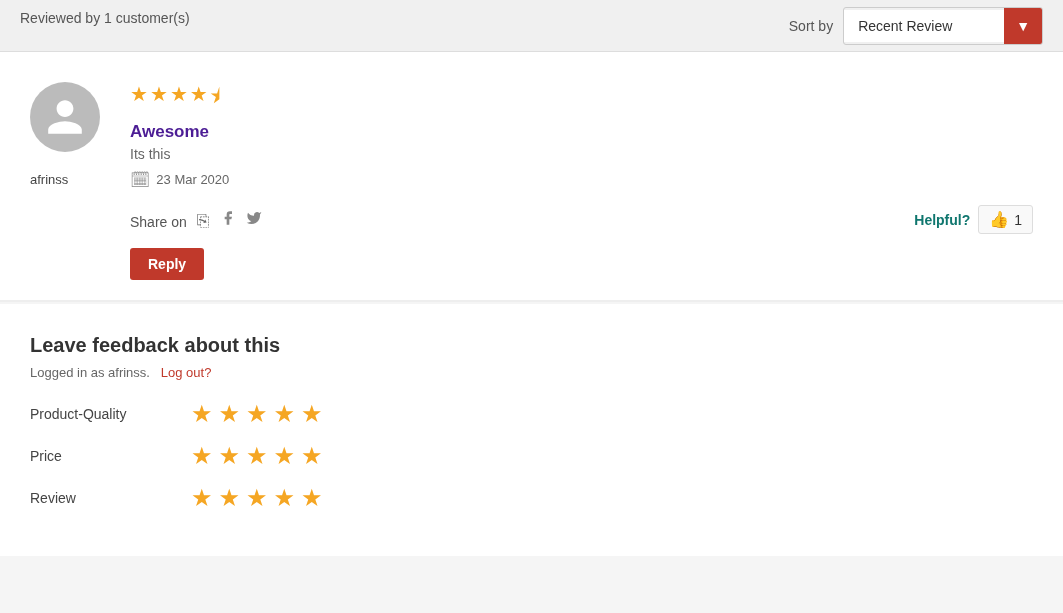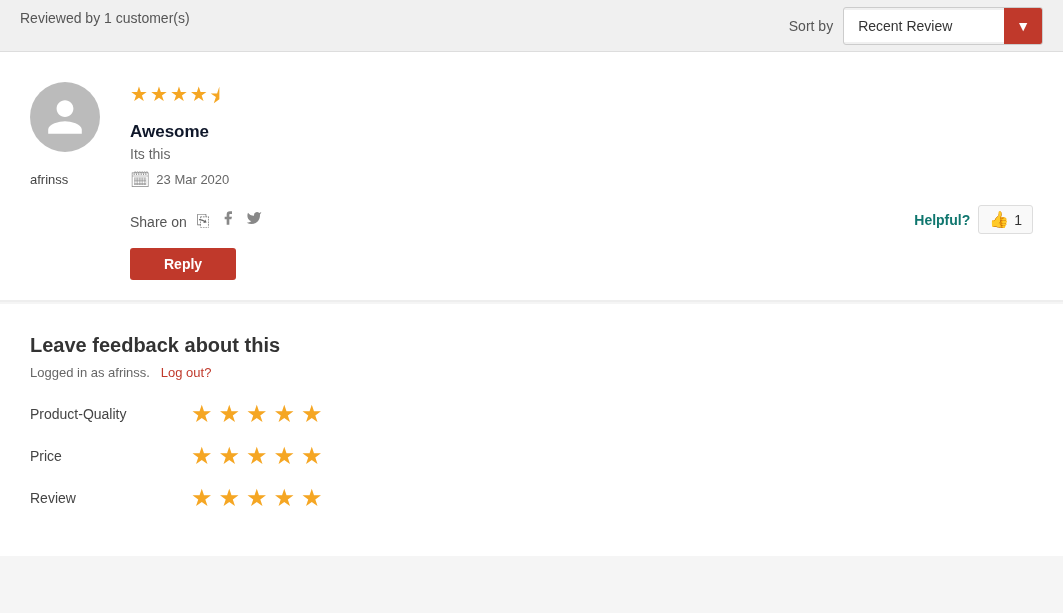--- a/index.html
+++ b/index.html
@@ -123,21 +123,21 @@
     }
 
     .star-half {
       color: #f5a623;
       font-size: 20px;
     }
 
     .review-title {
       font-size: 17px;
       font-weight: bold;
-      color: #0f172a;
+      color: #4c1d95;
       margin-bottom: 4px;
     }
 
     .review-text {
       color: #666;
       font-size: 14px;
       margin-bottom: 8px;
     }
 
     .review-date {
@@ -211,21 +211,21 @@
 
     .thumbs-up-icon {
       color: #c0392b;
       font-size: 16px;
     }
 
     .reply-btn {
       background: #c0392b;
       color: white;
       border: none;
-      padding: 8px 34px;
+      padding: 8px 18px;
       border-radius: 3px;
       cursor: pointer;
       font-size: 14px;
       font-weight: bold;
     }
 
     .feedback-section {
       background: #fff;
       padding: 30px;
       margin-top: 2px;

